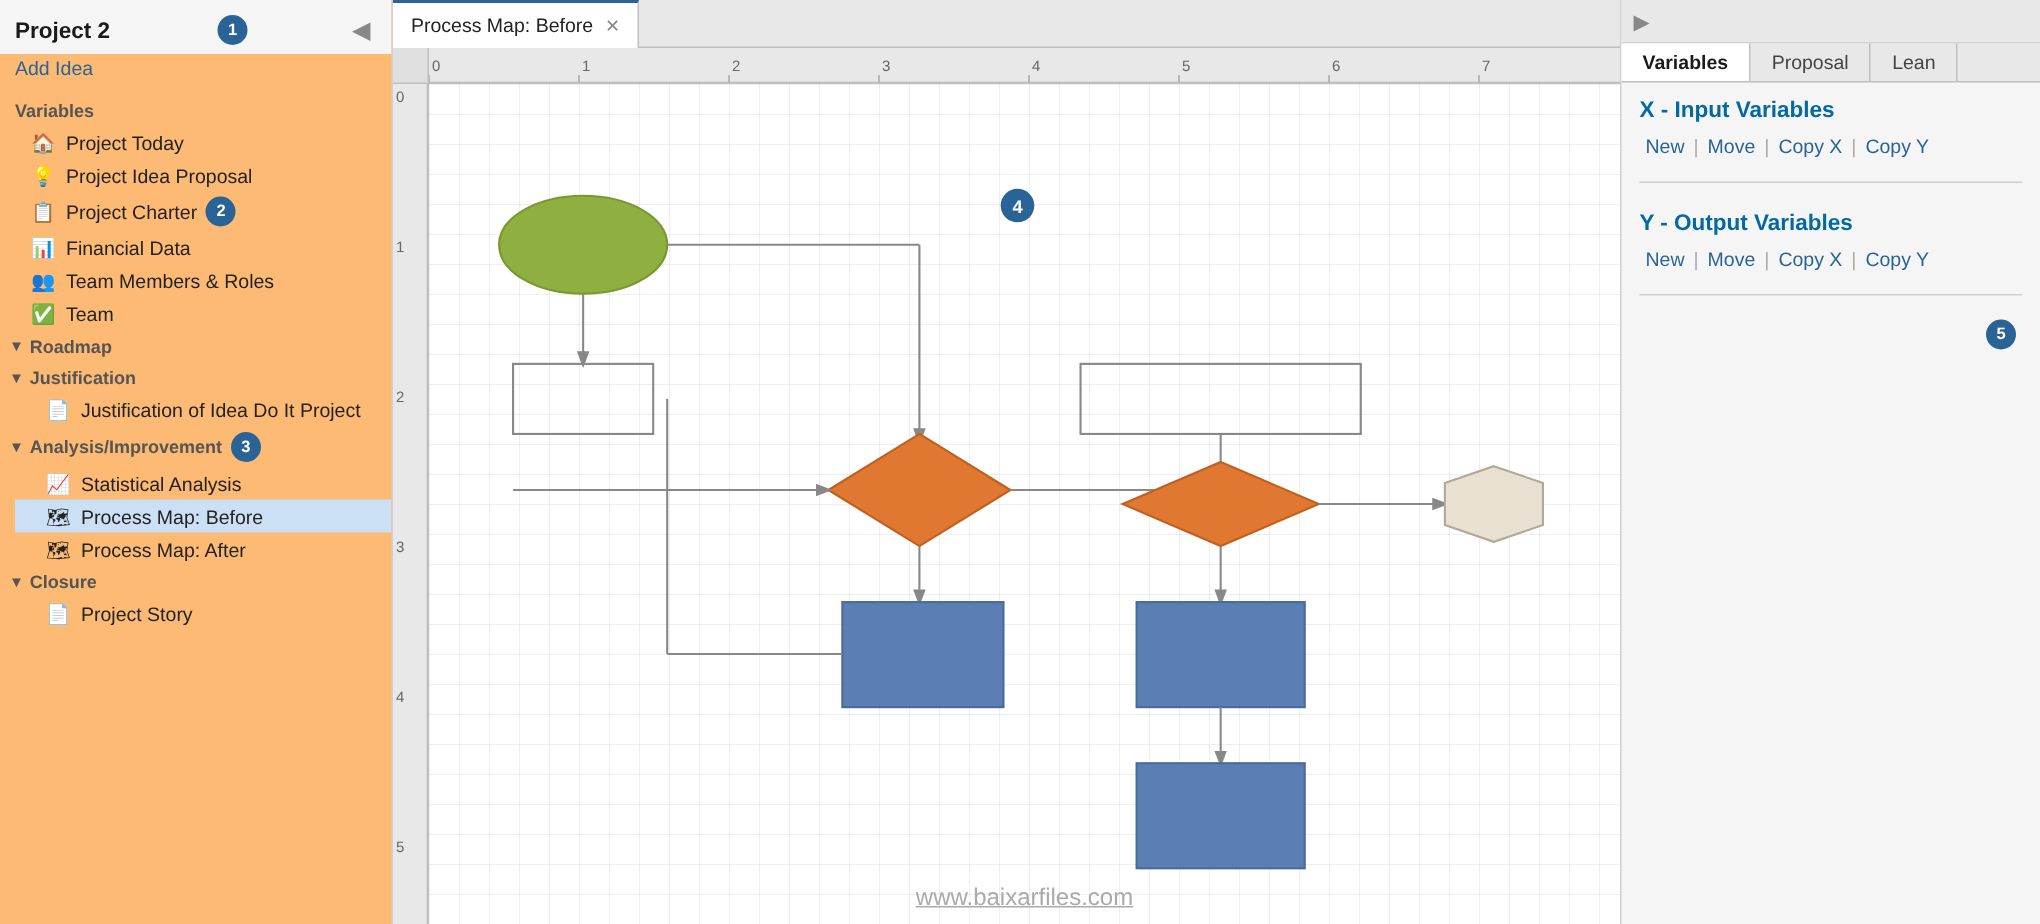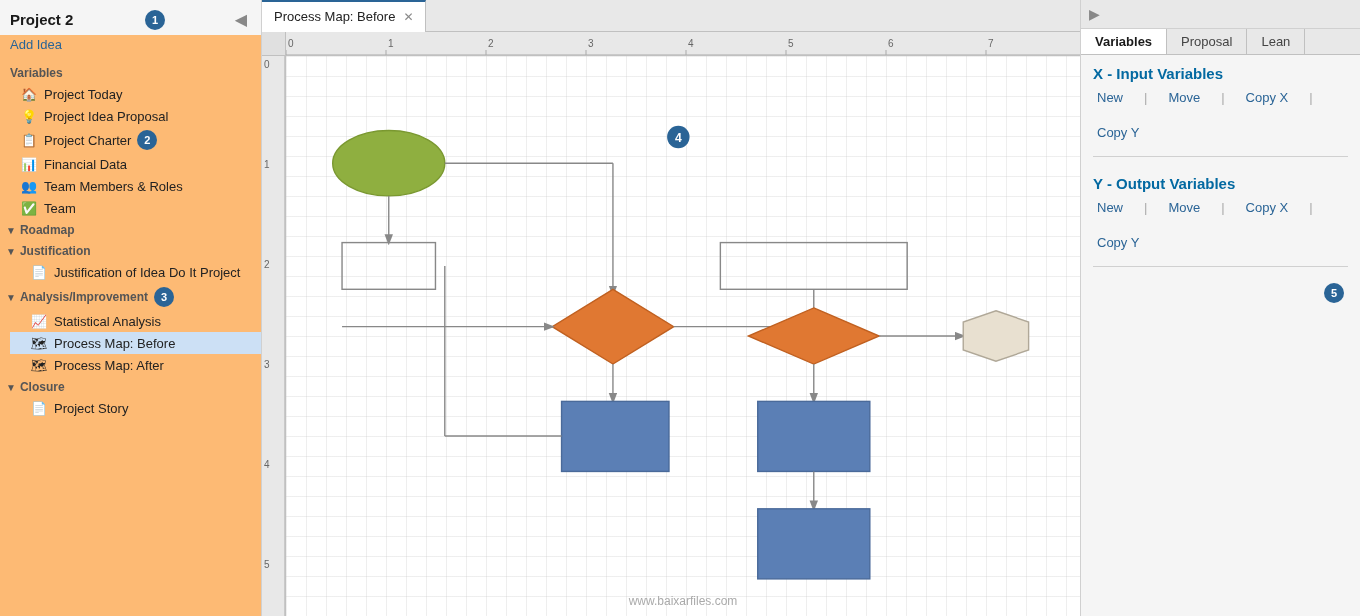--- a/index.html
+++ b/index.html
@@ -224,21 +224,21 @@
     }
     .panel-section-title {
       font-size: 15px;
       font-weight: 600;
       color: #0369a1;
       margin-bottom: 6px;
     }
     .panel-actions {
       display: flex;
       align-items: center;
-      gap: 16px;
+      gap: 1px;
       flex-wrap: wrap;
     }
     .panel-btn {
       color: #2a6496;
       background: none;
       border: none;
       cursor: pointer;
       font-size: 13px;
       padding: 2px 4px;
     }
@@ -253,23 +253,24 @@
       margin: 8px 12px;
     }
 
     
     #watermark {
       position: absolute;
       bottom: 8px;
       left: 50%;
       transform: translateX(-50%);
       color: #aaa;
-      font-size: 12px;
+      font-size: 16px;
       pointer-events: none;
       white-space: nowrap;
+      text-decoration: underline;
     }
 
     
     .shape-rect { fill: #5b7fb5; stroke: #4a6a9a; stroke-width: 1.5; }
     .shape-diamond { fill: #e07832; stroke: #c06020; stroke-width: 1.5; }
     .shape-oval { fill: #8faf40; stroke: #7a9830; stroke-width: 1.5; }
     .shape-hexagon { fill: #e8e0d0; stroke: #b0a898; stroke-width: 1.5; }
     .shape-line { stroke: #888; stroke-width: 1.5; fill: none; marker-end: url(#arrow); }
     .shape-line-noarrow { stroke: #888; stroke-width: 1.5; fill: none; }
   </style>

